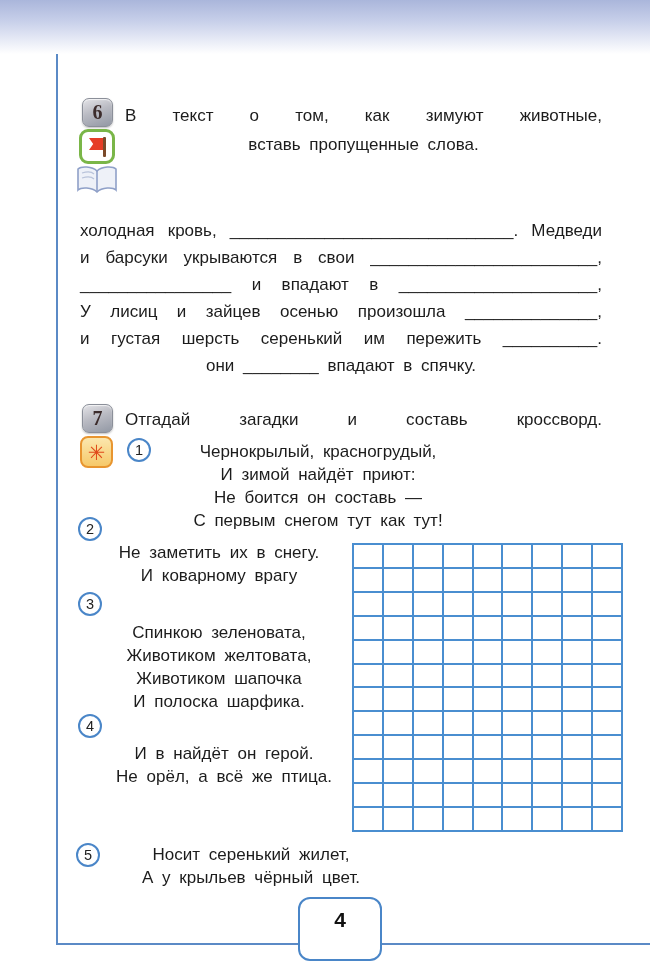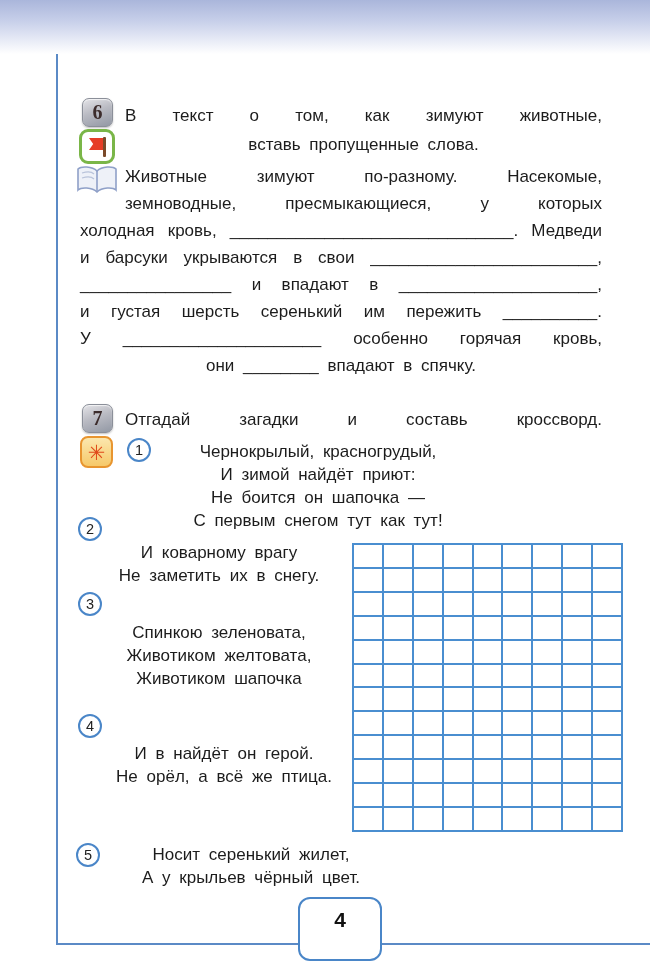--- a/index.html
+++ b/index.html
@@ -80,69 +80,66 @@
     </svg>
   </div>
   <div class="icon book-box" style="left:75px;top:164px">
     <svg width="44" height="32" viewBox="0 0 44 32">
       <path d="M22 7 C17 2, 6 2, 3 5 L3 26 C6 23, 17 23, 22 28 C27 23, 38 23, 41 26 L41 5 C38 2, 27 2, 22 7 Z" fill="#eef1f8" stroke="#8fa0c8" stroke-width="1.6"></path>
       <line x1="22" y1="7" x2="22" y2="28" stroke="#8fa0c8" stroke-width="1.6"></line>
       <path d="M7 9 C12 7.5, 17 8, 19 10 M7 14 C12 12.5, 17 13, 19 15" fill="none" stroke="#b9c3da" stroke-width="1.2"></path>
     </svg>
   </div>
 
-  <div class="txt" style="left:125px;top:163px;width:477px">
-    <span class="ln stretch">Животные зимуют по-разному. Насекомые,</span>
-    <span class="ln stretch">земноводные, пресмыкающиеся, у которых</span>
-  </div>
   <div class="txt" style="left:80px;top:217px;width:522px">
     <span class="ln stretch">холодная кровь, ______________________________. Медведи</span>
     <span class="ln stretch">и барсуки укрываются в свои ________________________,</span>
     <span class="ln stretch">________________ и впадают в _____________________,</span>
+    <span class="ln stretch">У лисиц и зайцев осенью произошла ______________,</span>
     <span class="ln stretch">и густая шерсть серенький им пережить __________.</span>
-    <span class="ln stretch">У _____________________ особенно горячая кровь,</span>
     <span class="ln">они ________ впадают в спячку.</span>
   </div>
 
   <div class="badge" style="left:82px;top:404px">
     <span>7</span>
   </div>
   <div class="txt" style="left:125px;top:406px;width:477px">
     <span class="ln stretch">Отгадай загадки и составь кроссворд.</span>
   </div>
 
   <div class="icon flower-box" style="left:80px;top:436px">
     <span class="flower-glyph">✳</span>
   </div>
 
   <div class="circ" style="left:127px;top:438px">
     <span>1</span>
   </div>
   <div class="txt riddle" style="left:148px;top:440px;width:340px">
     <span class="ln">Чернокрылый, красногрудый,</span>
     <span class="ln">И зимой найдёт приют:</span>
-    <span class="ln">Не боится он шапочка —</span>
+    <span class="ln">Не боится он составь —</span>
     <span class="ln">С первым снегом тут как тут!</span>
   </div>
 
   <div class="circ" style="left:78px;top:517px">
     <span>2</span>
   </div>
   <div class="txt riddle" style="left:79px;top:541px;width:280px">
+    <span class="ln">Не заметить их в снегу.</span>
     <span class="ln">И коварному врагу</span>
-    <span class="ln">Не заметить их в снегу.</span>
   </div>
 
   <div class="circ" style="left:78px;top:592px">
     <span>3</span>
   </div>
   <div class="txt riddle" style="left:79px;top:621px;width:280px">
     <span class="ln">Спинкою зеленовата,</span>
     <span class="ln">Животиком желтовата,</span>
     <span class="ln">Животиком шапочка</span>
+    <span class="ln">И полоска шарфика.</span>
   </div>
 
   <div class="circ" style="left:78px;top:714px">
     <span>4</span>
   </div>
   <div class="txt riddle" style="left:79px;top:742px;width:290px">
     <span class="ln">И в найдёт он герой.</span>
     <span class="ln">Не орёл, а всё же птица.</span>
   </div>
 

